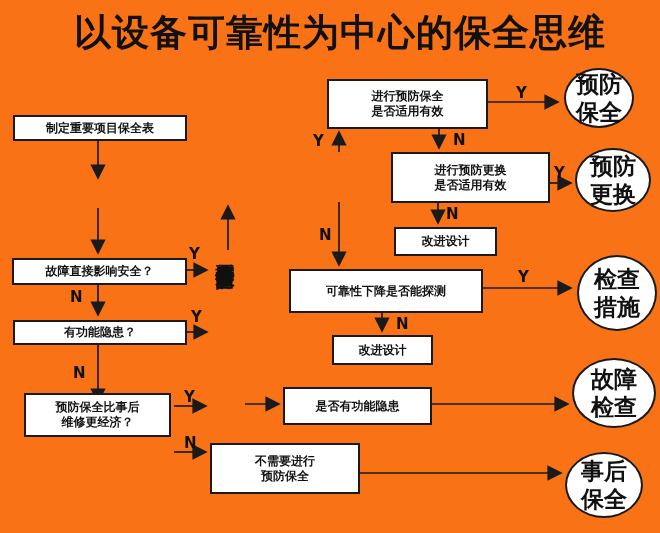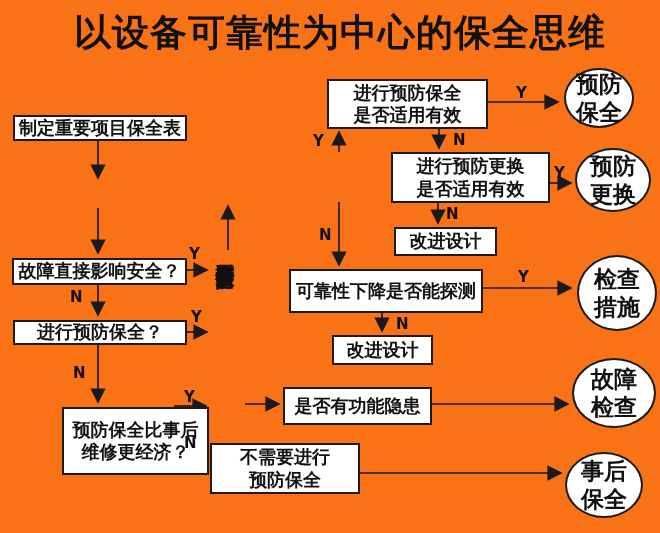--- a/index.html
+++ b/index.html
@@ -9,21 +9,21 @@
     color:#111;overflow:hidden;
   }
   .title{
     position:absolute;left:40px;top:8px;width:600px;text-align:center;
     font-family:"DejaVu Serif","Liberation Serif",serif;
     font-size:37px;font-weight:700;letter-spacing:1px;white-space:nowrap;
   }
   .box{
     position:absolute;border:2px solid #1a1a1a;background:#fff;
     display:flex;align-items:center;justify-content:center;text-align:center;
-    font-weight:700;font-size:18px;line-height:1.25;white-space:pre-line;
+    font-weight:700;font-size:12px;line-height:1.25;white-space:pre-line;
     box-sizing:border-box;
   }
   .terminal{
     position:absolute;border:2px solid #1a1a1a;background:#fff;border-radius:50%;
     display:flex;align-items:center;justify-content:center;text-align:center;
     font-weight:700;font-size:23px;line-height:1.22;white-space:pre-line;
     box-sizing:border-box;
   }
   .vnote{
     position:absolute;writing-mode:vertical-rl;text-orientation:upright;
@@ -70,22 +70,22 @@
     <line x1="339" y1="202" x2="339" y2="265" marker-end="url(#ah)"></line>
     <line x1="483" y1="288" x2="571" y2="288" marker-end="url(#ah)"></line>
     <line x1="382" y1="313" x2="382" y2="331" marker-end="url(#ah)"></line>
     <line x1="245" y1="404" x2="279" y2="404" marker-end="url(#ah)"></line>
     <line x1="432" y1="404" x2="568" y2="404" marker-end="url(#ah)"></line>
     <line x1="360" y1="473" x2="561" y2="473" marker-end="url(#ah)"></line>
   </svg>
 
   <div class="box" style="left:13px;top:115px;width:174px;height:26px;">制定重要项目保全表</div>
   <div class="box" style="left:12px;top:258px;width:175px;height:27px;">故障直接影响安全？</div>
-  <div class="box" style="left:13px;top:320px;width:174px;height:25px;">进行预防保全？</div>
-  <div class="box" style="left:24px;top:407px;width:147px;height:68px;margin-left:38px;">预防保全比事后
+  <div class="box" style="left:13px;top:320px;width:174px;height:25px;">有功能隐患？</div>
+  <div class="box" style="left:24px;top:393px;width:147px;height:44px;">预防保全比事后
 维修更经济？</div>
   <div class="box" style="left:327px;top:79px;width:161px;height:50px;">进行预防保全
 是否适用有效</div>
   <div class="box" style="left:391px;top:152px;width:159px;height:51px;">进行预防更换
 是否适用有效</div>
   <div class="box" style="left:394px;top:227px;width:103px;height:29px;">改进设计</div>
   <div class="box" style="left:289px;top:269px;width:194px;height:44px;">可靠性下降是否能探测</div>
   <div class="box" style="left:332px;top:335px;width:101px;height:30px;">改进设计</div>
   <div class="box" style="left:283px;top:387px;width:149px;height:38px;">是否有功能隐患</div>
   <div class="box" style="left:210px;top:443px;width:150px;height:51px;">不需要进行

